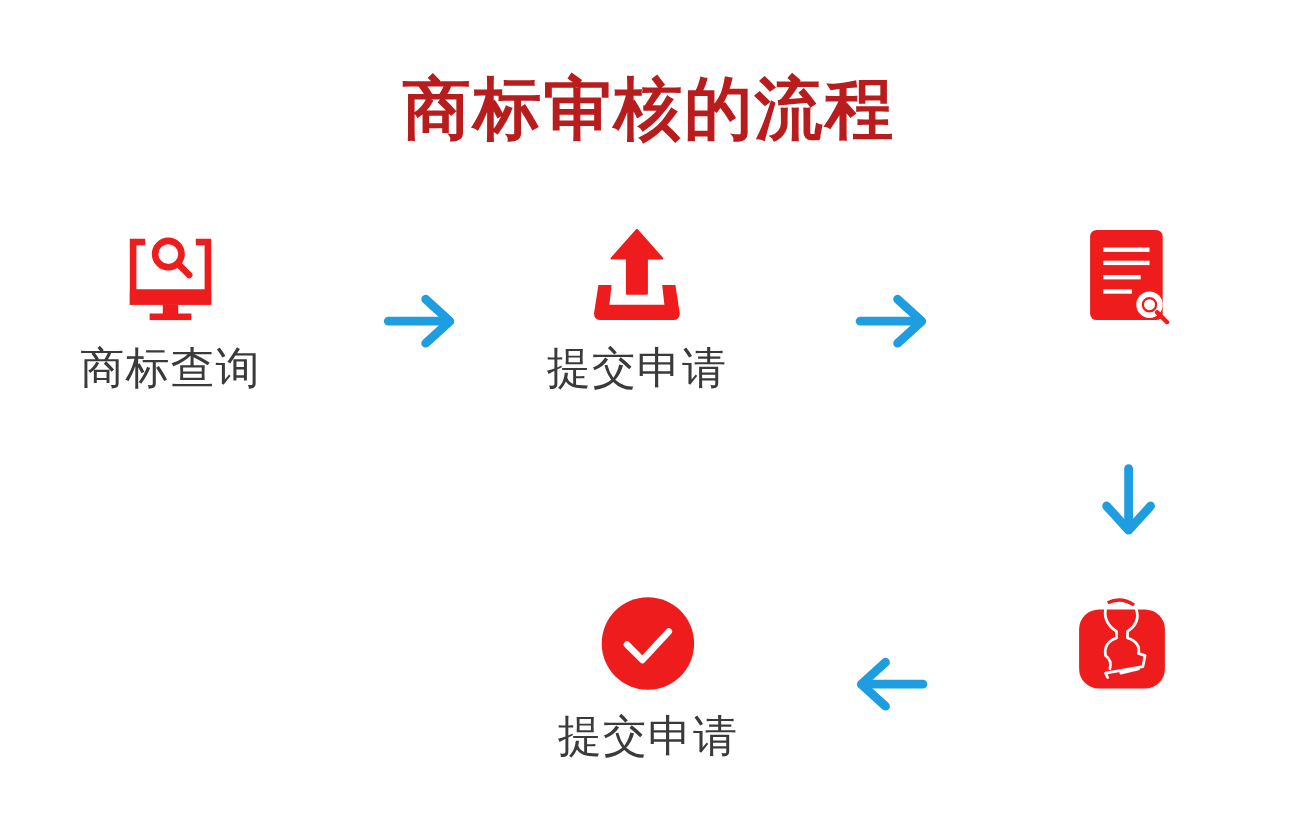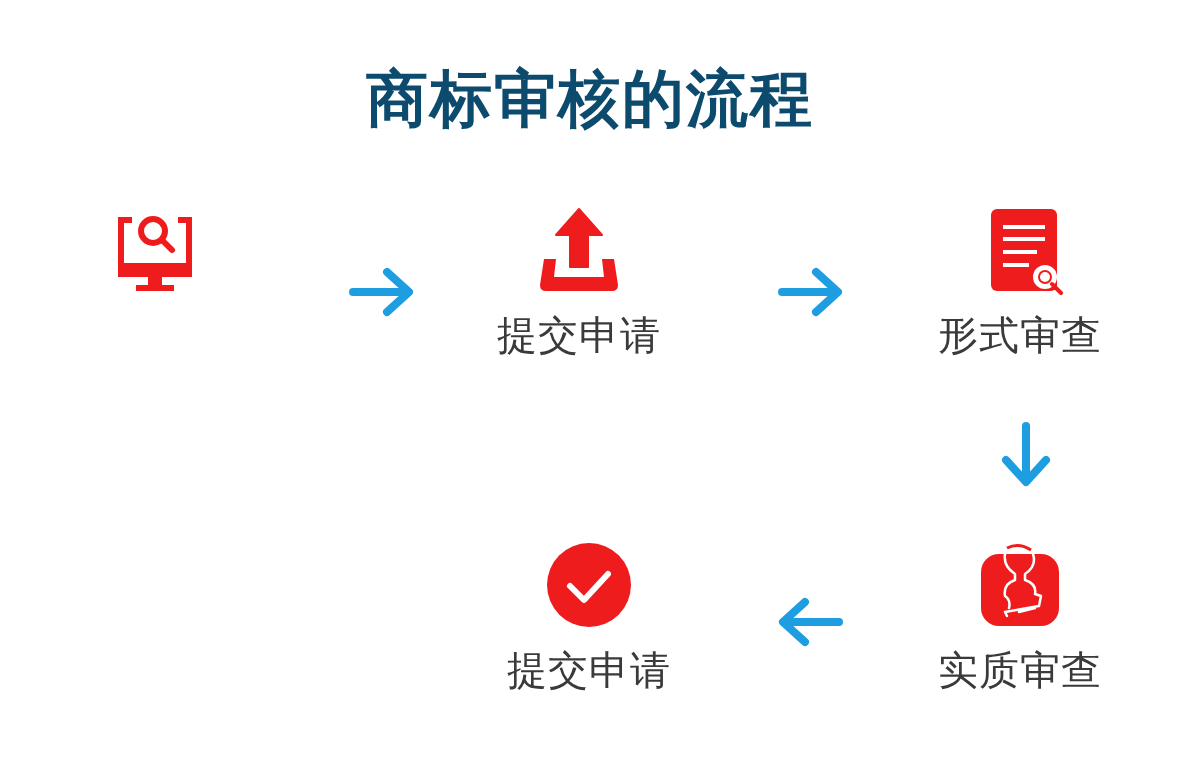--- a/index.html
+++ b/index.html
@@ -2,21 +2,21 @@
 <html><head>
 <meta charset="utf-8">
 <style>
   html, body { margin: 0; padding: 0; }
   body {
     width: 1180px; height: 762px; background: #ffffff; position: relative; overflow: hidden;
     font-family: "DejaVu Sans", "Liberation Sans", sans-serif; color: #333333;
   }
   .title {
     position: absolute; left: 0; top: 62px; width: 1180px; text-align: center;
-    font-size: 62px; font-weight: bold; color: #0c4a6e; letter-spacing: 2px; line-height: 74px;
+    font-size: 62px; font-weight: bold; color: #b91c1c; letter-spacing: 2px; line-height: 74px;
   }
   .step { position: absolute; width: 220px; text-align: center; }
   .step .icon { width: 90px; height: 90px; margin: 0 auto; display: block; }
   .step .label {
     margin-top: 16px; font-size: 40px; color: #3a3a3a; line-height: 48px; letter-spacing: 1px;
   }
   .arrow { position: absolute; width: 70px; height: 60px; }
 </style>
 </head>
 <body>
@@ -25,20 +25,21 @@
 
 <div class="step" style="left:45px; top:205px;">
   <svg class="icon" viewBox="0 0 90 90">
     <path d="M8 12 L22 12 L22 18 L14 18 L14 58 L76 58 L76 18 L68 18 L68 12 L82 12 L82 72 L8 72 Z" fill="#ee1c1c"></path>
     <rect x="8" y="60" width="74" height="12" fill="#ee1c1c"></rect>
     <rect x="38" y="72" width="14" height="10" fill="#ee1c1c"></rect>
     <rect x="26" y="80" width="38" height="6" fill="#ee1c1c"></rect>
     <circle cx="43" cy="26" r="12" fill="none" stroke="#ee1c1c" stroke-width="6"></circle>
     <line x1="52" y1="35" x2="62" y2="45" stroke="#ee1c1c" stroke-width="6" stroke-linecap="round"></line>
   </svg>
+  <div class="label">商标查询</div>
 </div>
 
 <svg class="arrow" style="left:347px; top:262px;" viewBox="0 0 70 60">
   <line x1="6" y1="30" x2="60" y2="30" stroke="#1e9ee0" stroke-width="8" stroke-linecap="round"></line>
   <polyline points="40,10 62,30 40,50" fill="none" stroke="#1e9ee0" stroke-width="8" stroke-linecap="round" stroke-linejoin="round"></polyline>
 </svg>
 
 <div class="step" style="left:469px; top:205px;">
   <svg class="icon" viewBox="0 0 90 90">
     <path d="M45 4 L68 30 L54 30 L54 62 L36 62 L36 30 L22 30 Z" fill="#ee1c1c" stroke="#ee1c1c" stroke-width="2" stroke-linejoin="round"></path>
@@ -57,35 +58,33 @@
     <rect x="20" y="10" width="66" height="82" rx="6" fill="#ee1c1c" transform="translate(-4,-6)"></rect>
     <rect x="28" y="20" width="42" height="4" fill="#ffffff"></rect>
     <rect x="28" y="32" width="42" height="4" fill="#ffffff"></rect>
     <rect x="28" y="45" width="34" height="4" fill="#ffffff"></rect>
     <rect x="28" y="58" width="26" height="4" fill="#ffffff"></rect>
     <circle cx="70" cy="72" r="12" fill="#ffffff"></circle>
     <circle cx="70" cy="72" r="8" fill="#ee1c1c" stroke="#ffffff" stroke-width="2"></circle>
     <circle cx="70" cy="72" r="5" fill="#ffffff"></circle>
     <line x1="77" y1="79" x2="86" y2="88" stroke="#ee1c1c" stroke-width="4" stroke-linecap="round"></line>
   </svg>
-  <div class="label">形式审查</div>
 </div>
 
 <svg class="arrow" style="left:996px; top:420px; width:60px; height:70px;" viewBox="0 0 60 70">
   <line x1="30" y1="6" x2="30" y2="60" stroke="#1e9ee0" stroke-width="8" stroke-linecap="round"></line>
   <polyline points="10,40 30,62 50,40" fill="none" stroke="#1e9ee0" stroke-width="8" stroke-linecap="round" stroke-linejoin="round"></polyline>
 </svg>
 
 <div class="step" style="left:910px; top:540px;">
   <svg class="icon" viewBox="0 0 90 90">
     <rect x="6" y="14" width="78" height="72" rx="18" fill="#ee1c1c"></rect>
     <path d="M32 8 Q44 2 56 10" fill="none" stroke="#ee1c1c" stroke-width="3"></path>
     <path d="M30 14 Q28 26 40 34 L40 40 Q28 44 30 56 Q36 60 34 68 M58 14 Q62 26 50 34 L50 40 Q62 44 60 54 L66 56 L64 66 L30 72 L32 76 M44 72 L60 68" fill="none" stroke="#ffffff" stroke-width="2.5" stroke-linecap="round" stroke-linejoin="round"></path>
   </svg>
-  <div class="label">实质审查</div>
 </div>
 
 <svg class="arrow" style="left:775px; top:592px;" viewBox="0 0 70 60">
   <line x1="10" y1="30" x2="64" y2="30" stroke="#1e9ee0" stroke-width="8" stroke-linecap="round"></line>
   <polyline points="30,10 8,30 30,50" fill="none" stroke="#1e9ee0" stroke-width="8" stroke-linecap="round" stroke-linejoin="round"></polyline>
 </svg>
 
 <div class="step" style="left:479px; top:540px;">
   <svg class="icon" viewBox="0 0 90 90">
     <circle cx="45" cy="45" r="42" fill="#ee1c1c"></circle>

